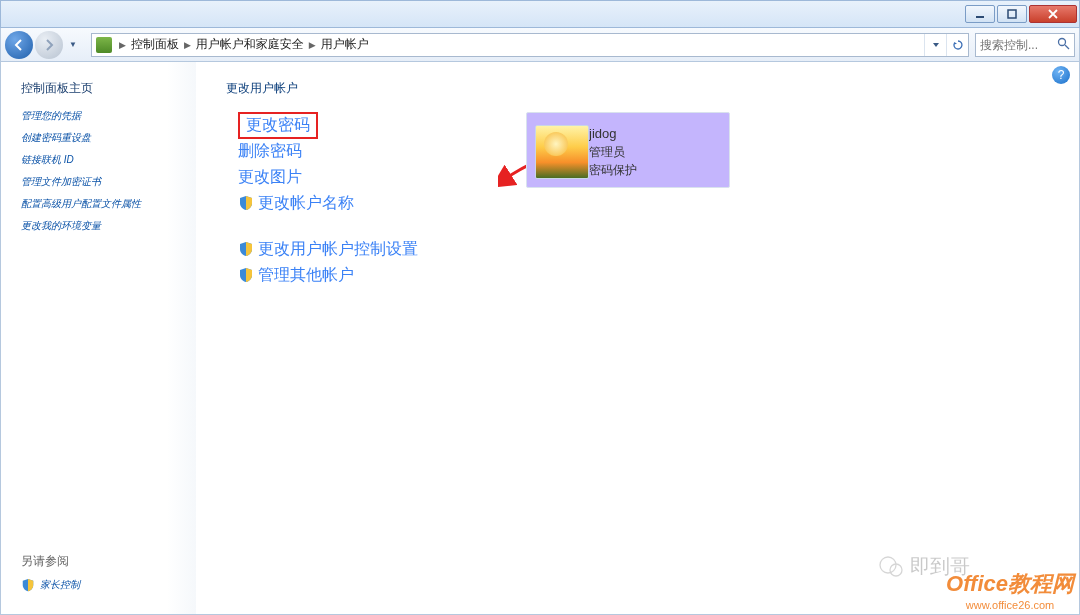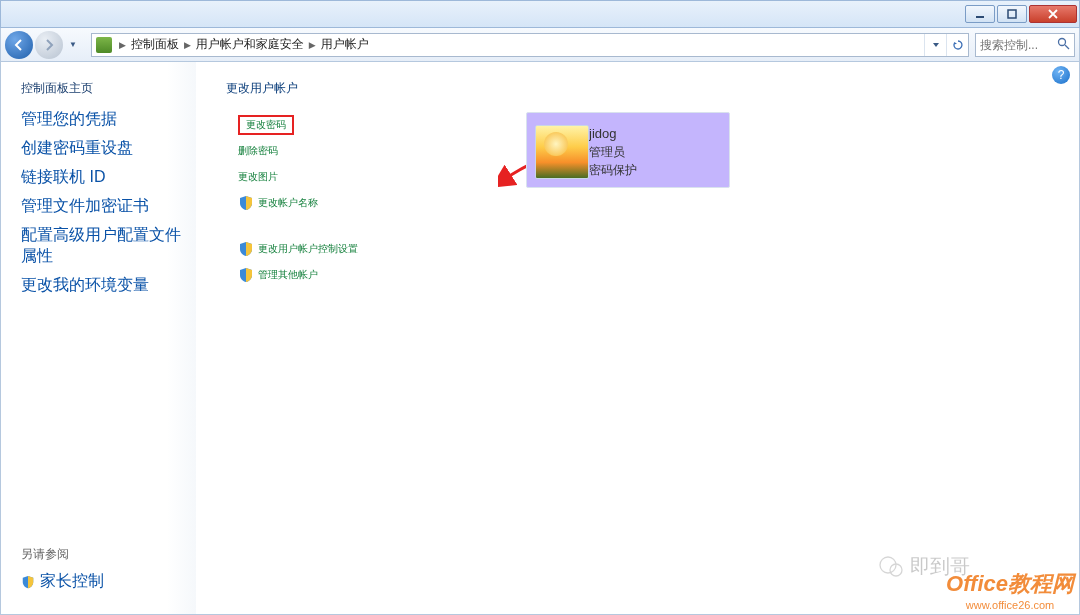--- a/index.html
+++ b/index.html
@@ -24,31 +24,31 @@
     .addr-tail { margin-left: auto; display: flex; }
     .addr-tail-btn { width: 22px; height: 22px; display: flex; align-items: center; justify-content: center; border-left: 1px solid #dbe4ef; }
     .searchbox { width: 100px; height: 24px; background: #fff; border: 1px solid #a8b9cf; display: flex; align-items: center; font-size: 12px; color: #888; padding: 0 4px; }
     .searchbox input { border: none; outline: none; width: 60px; font-size: 12px; color: #888; }
     .searchbox .mag { margin-left: auto; color: #4a6fa5; }
     
     
     .main { display: flex; height: calc(615px - 62px); border: 1px solid #b5c8de; border-top: none; position: relative; }
     .sidebar { width: 195px; padding: 18px 10px 10px 20px; font-size: 12px; background: linear-gradient(90deg, #fff 85%, #f5f8fb); }
     .sidebar-title { font-size: 12px; color: #1a3e6e; margin-bottom: 12px; }
-    .sidebar a { display: block; color: #0a52a7; text-decoration: none; margin-bottom: 8px; font-size: 16px; }
+    .sidebar a { display: block; color: #0a52a7; text-decoration: none; margin-bottom: 8px; font-size: 10px; font-style: italic; }
     .side-bottom { position: absolute; bottom: 14px; left: 20px; font-size: 12px; }
     .side-bottom .label { color: #666; margin-bottom: 8px; }
     .side-bottom a { color: #0a52a7; text-decoration: none; display: flex; align-items: center; gap: 5px; text-align: right; }
     .shield-sm { width: 14px; height: 14px; }
     
     .content { flex: 1; padding: 18px 30px; position: relative; }
     .content h2 { font-size: 12px; font-weight: normal; color: #0a3d7a; margin-bottom: 18px; }
     .tasks { margin-left: 12px; }
     .tasks .row { display: flex; align-items: center; margin-bottom: 6px; height: 20px; }
-    .tasks a { color: #15803d; font-size: 10px; text-decoration: none; }
+    .tasks a { color: #3b82f6; font-size: 16px; text-decoration: none; }
     .shield { width: 16px; height: 16px; margin-right: 4px; }
     .spacer { height: 20px; }
     
     .highlight-box { border: 2px solid #e62222; padding: 1px 6px; }
     
     .arrow-anno { position: absolute; top: 68px; left: 302px; }
     
     
     .usercard { position: absolute; left: 526px; top: 112px; width: 204px; height: 76px; border: 1px solid #d9e2ee; border-radius: 2px; display: flex; align-items: flex-end; padding: 8px; background: #c4b5fd; }
     .avatar { width: 54px; height: 54px; border: 1px solid #c9d6e6; border-radius: 2px; background: linear-gradient(180deg,#fff3a8 0%, #fecd4a 40%, #f7902a 70%, #4a6d22 100%); position: relative; overflow: hidden; }

